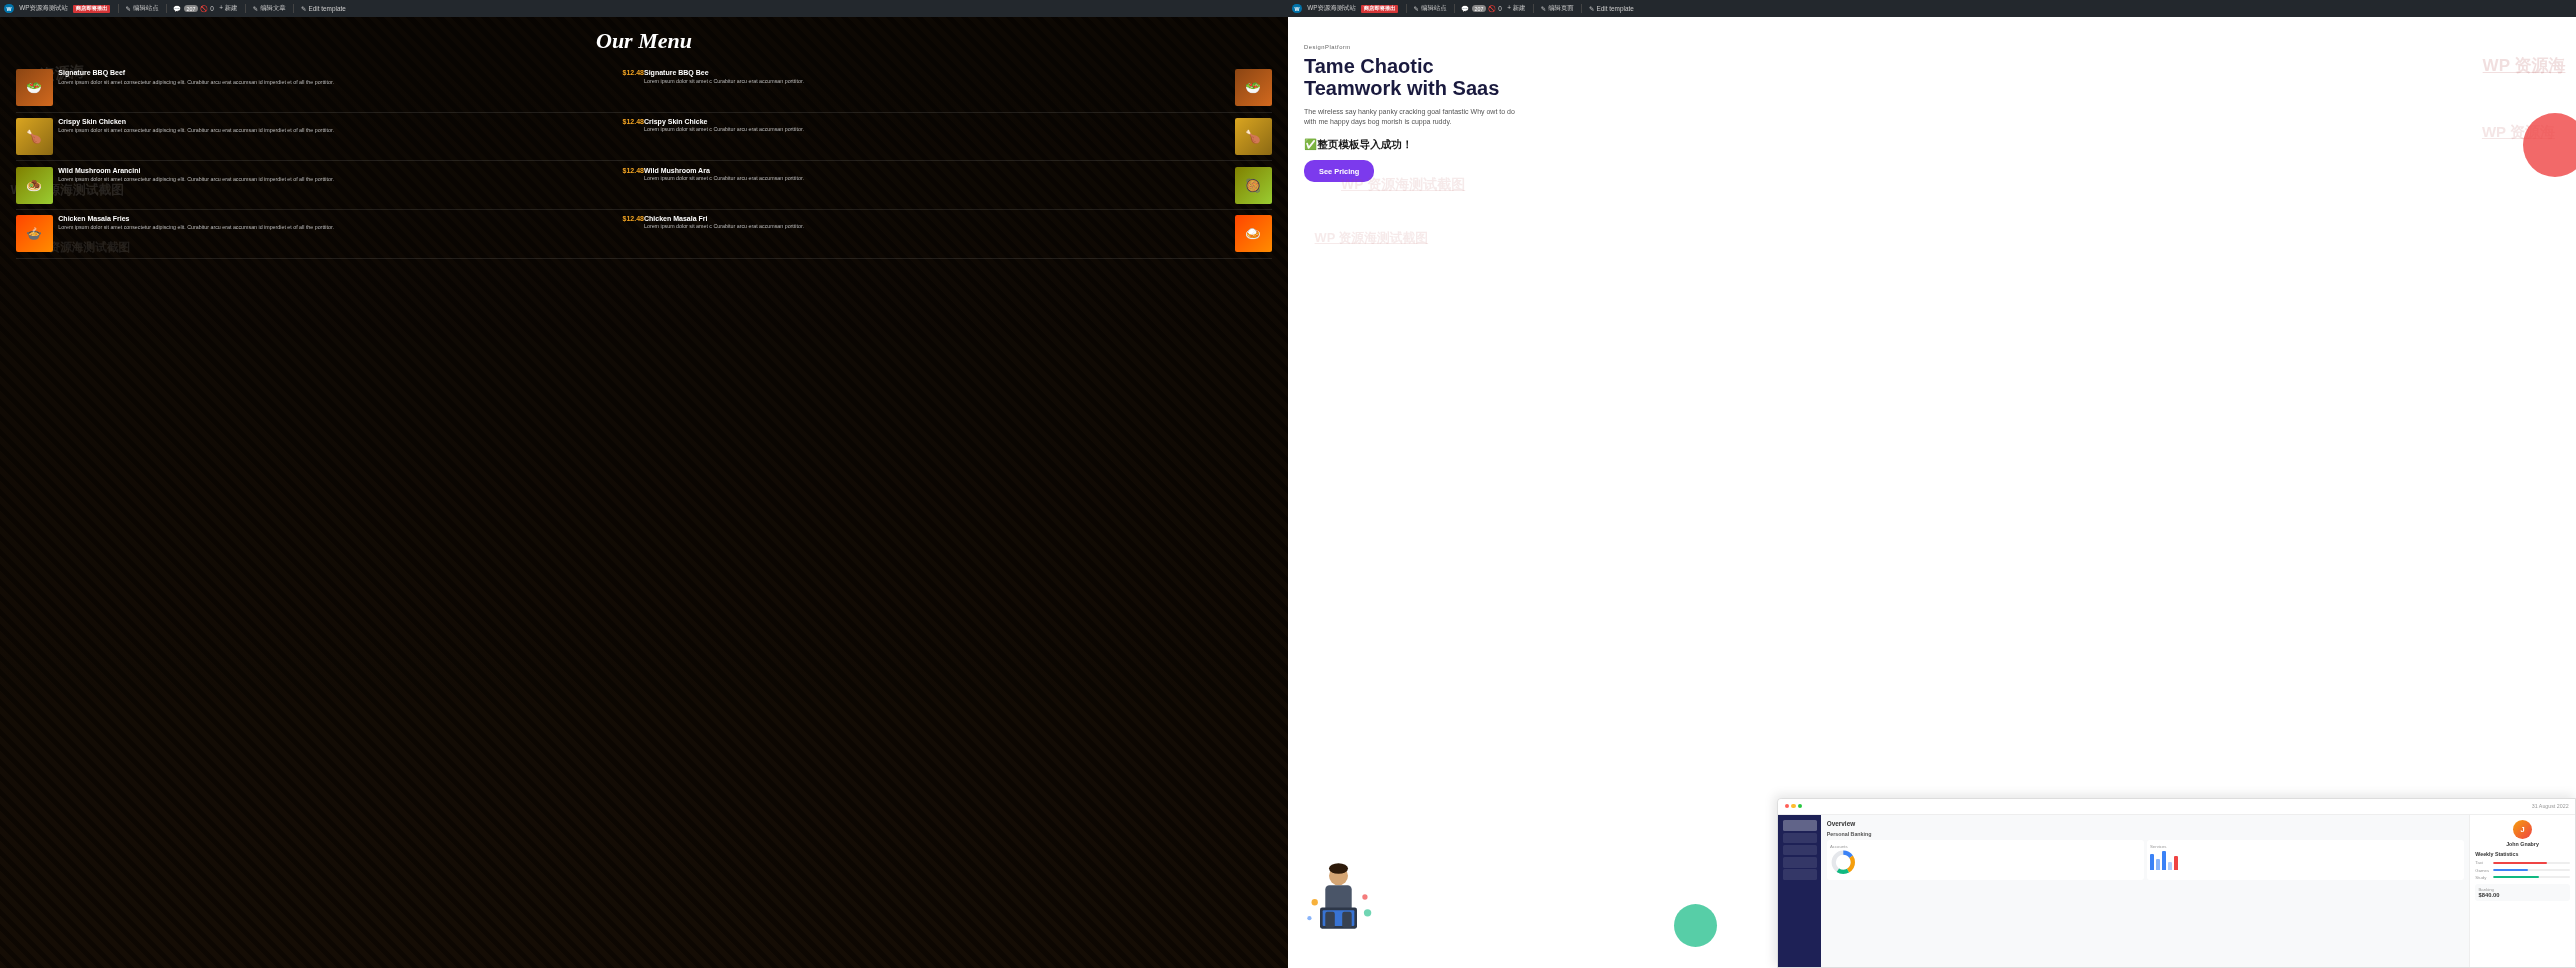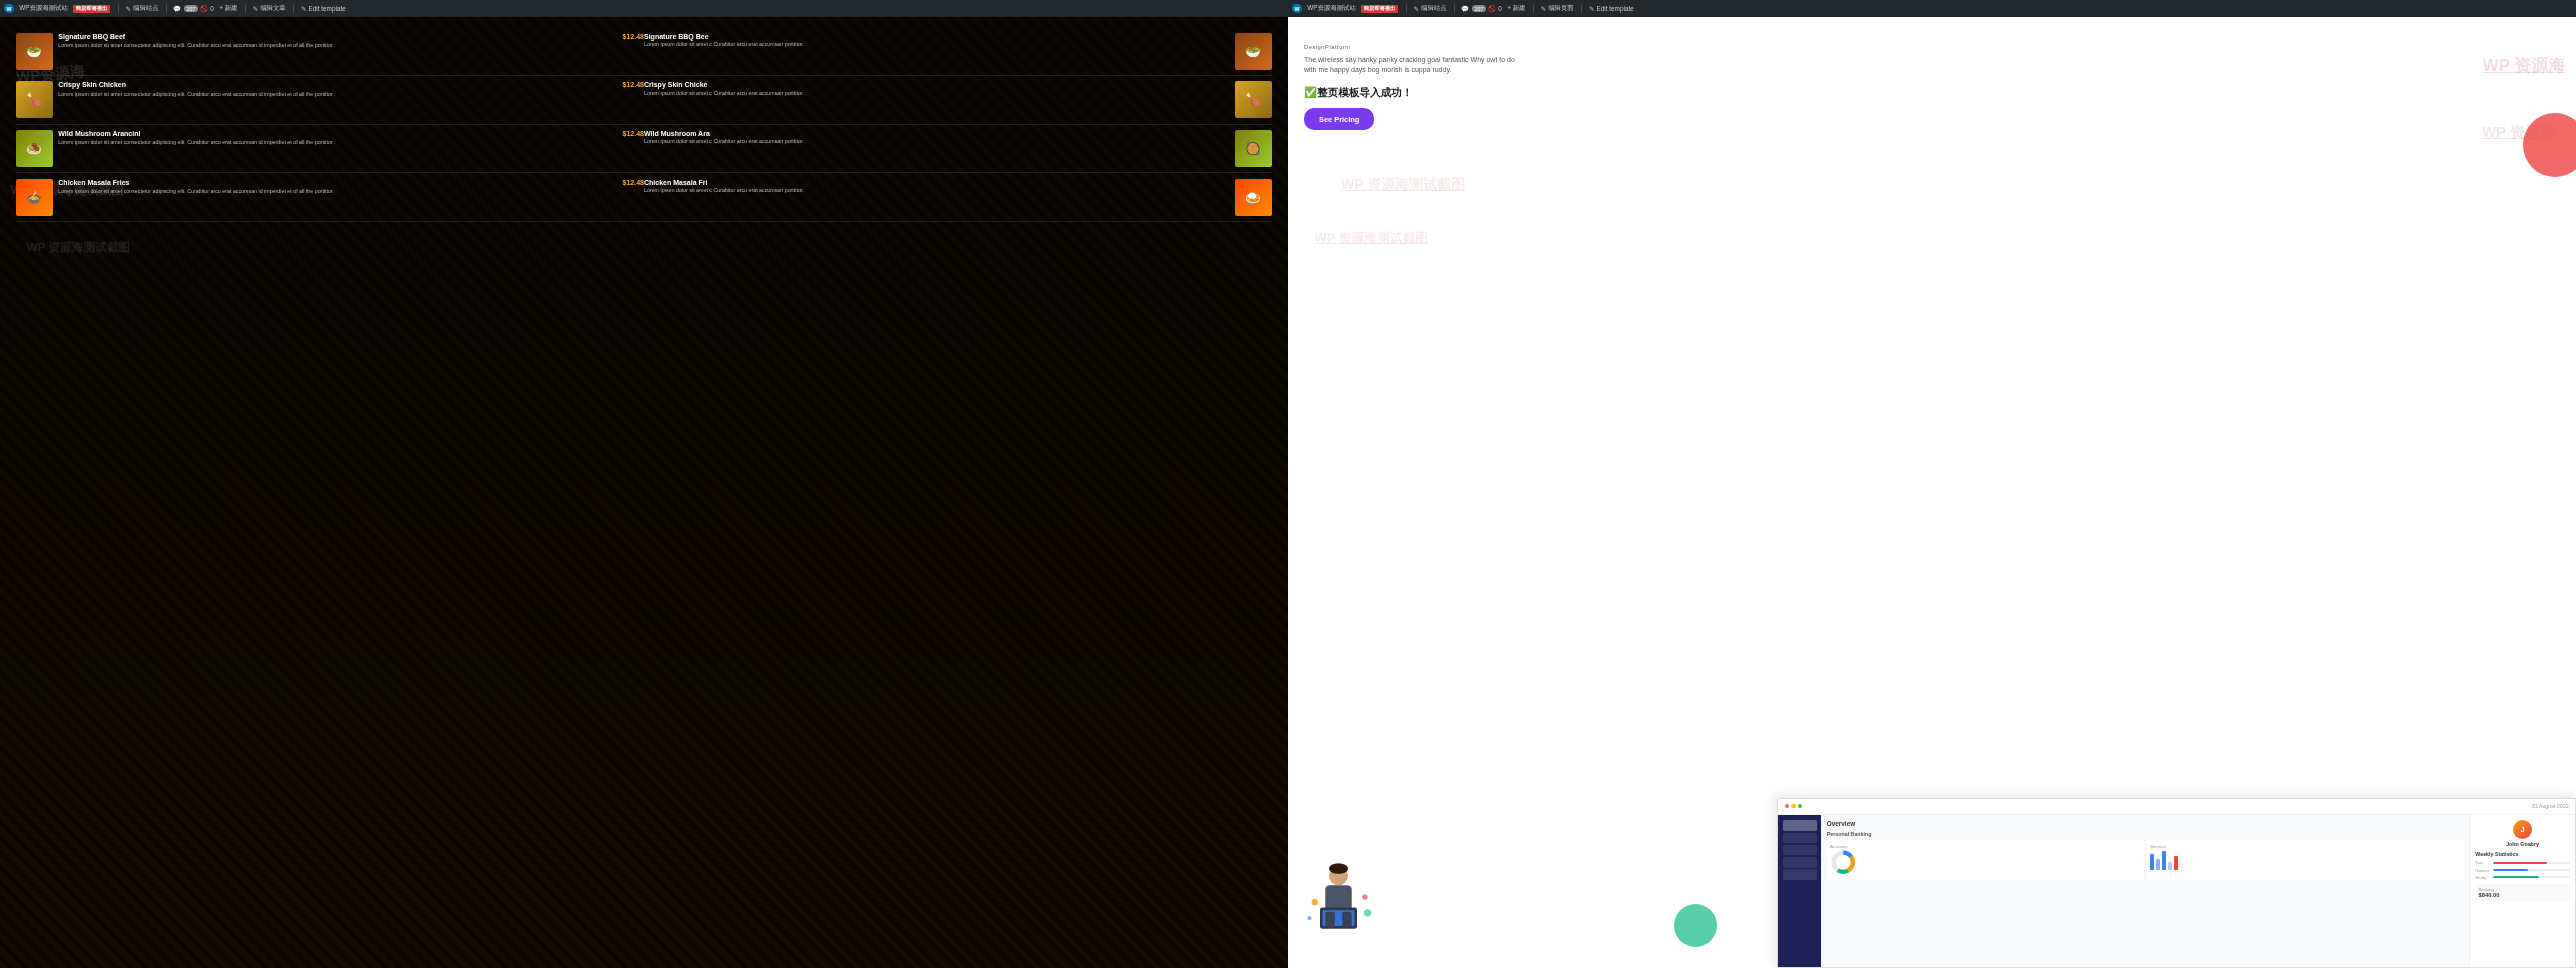--- a/index.html
+++ b/index.html
@@ -441,20 +441,21 @@
 <div class="split-container" style="margin-top: 17px;">
 
   <div class="left-panel">
     <div class="left-bg"></div>
 
     <div class="watermark watermark-1" style="font-size:15px;color:rgba(255,255,255,0.12);">WP资源海</div>
     <div class="watermark watermark-3" style="font-size:12.8px;color:rgba(255,255,255,0.12);">WP 资源海测试截图</div>
     <div class="watermark watermark-4" style="font-size:11.7px;color:rgba(255,255,255,0.1);">WP 资源海测试截图</div>
 
     <div class="menu-content">
+      <h1 class="menu-title">Our Menu</h1>
 
 
       <div class="menu-grid">
 
         <div class="menu-item">
           <div class="menu-item-img bbq-beef">
             <div class="food-placeholder">🥗</div>
           </div>
           <div class="menu-item-info">
             <div class="menu-item-header">
@@ -554,20 +555,24 @@
   <div class="right-panel">
     <div class="saas-content">
 
       <div class="saas-watermark saas-wm-1" style="font-size:17px;color:rgba(180,80,80,0.18);">WP 资源海</div>
       <div class="saas-watermark saas-wm-2" style="font-size:15px;color:rgba(180,80,80,0.15);">WP 资源海</div>
       <div class="saas-watermark saas-wm-3" style="font-size:14px;color:rgba(180,80,80,0.12);">WP 资源海测试截图</div>
       <div class="saas-watermark saas-wm-4" style="font-size:12.8px;color:rgba(180,80,80,0.12);">WP 资源海测试截图</div>
 
       <div class="brand-label">DesignPlatform</div>
 
+      <h1 class="saas-title">
+        <span>Tame Chaotic</span><br>
+        <span>Teamwork with Saas</span>
+      </h1>
 
       <p class="saas-desc">The wireless say hanky panky cracking goal fantastic Why owt to do with me happy days bog morish is cuppa ruddy.</p>
 
       <div style="font-size:10.6px;font-weight:bold;color:#1a1a1a;margin-bottom:8px;">✅整页模板导入成功！</div>
 
       <div style="margin-bottom:5.3px;">
         <button class="see-pricing-btn">See Pricing</button>
       </div>
 
       <div class="deco-circle-red"></div>

